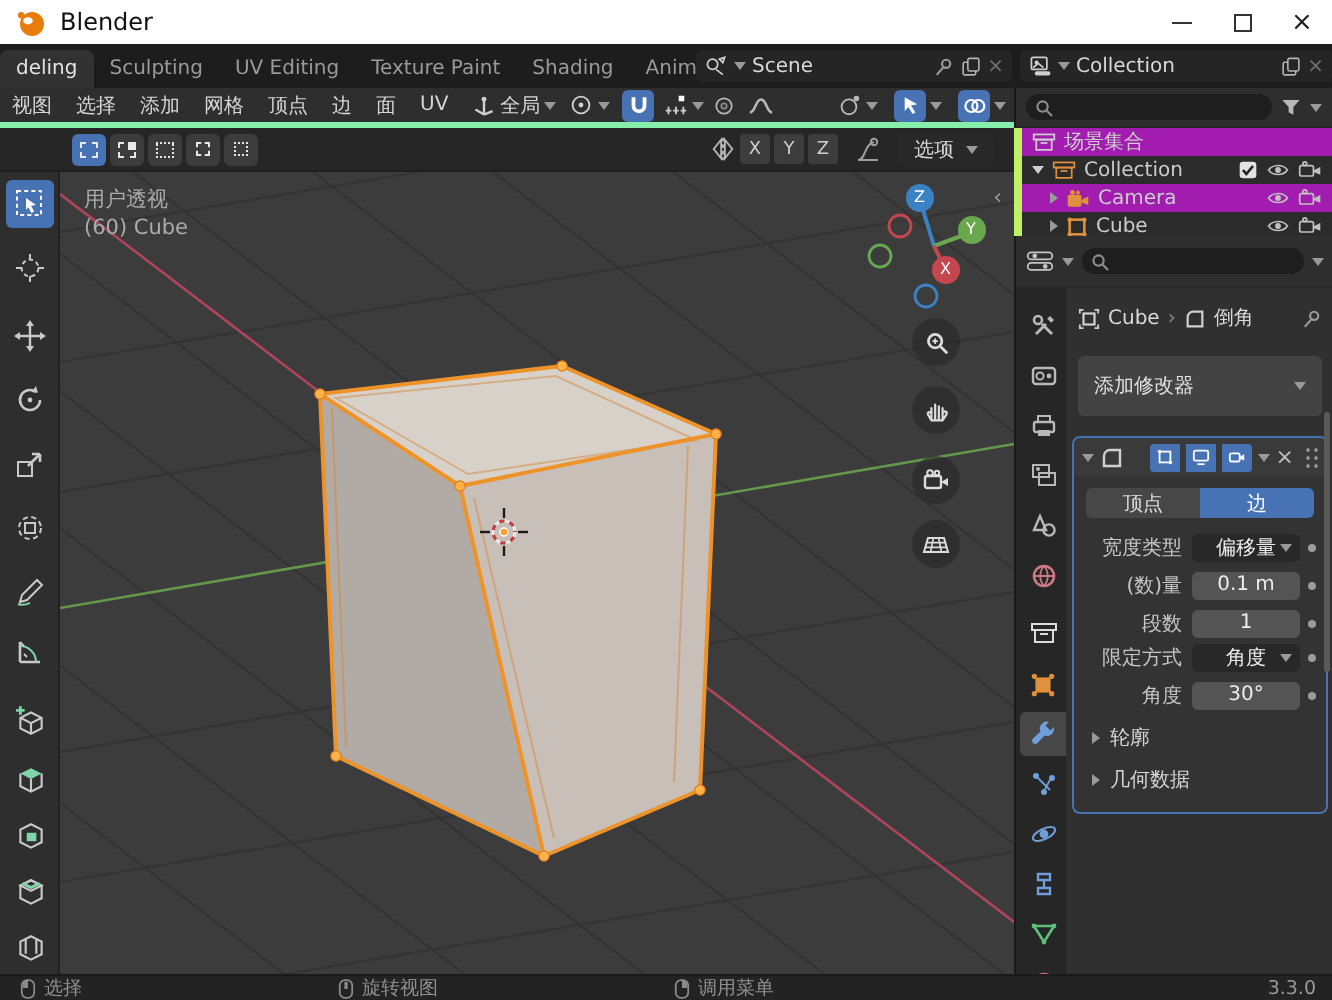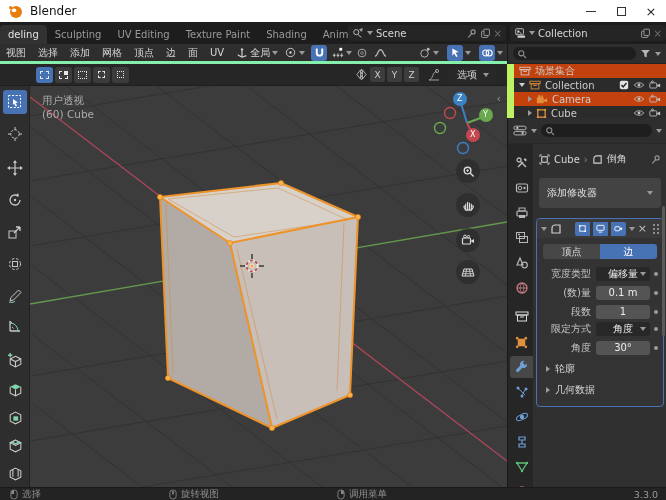--- a/index.html
+++ b/index.html
@@ -55,21 +55,21 @@
 .ltb{position:absolute;left:3px;width:24px;height:24px;border-radius:3px;display:flex;align-items:center;justify-content:center}
 .ltb.active{background:#4772b3}
 
 
 .vp{position:absolute;left:30px;top:86px;width:477px;height:401px;background:#3c3c3c;overflow:hidden}
 .vptext{position:absolute;left:12px;top:7px;font-size:10.5px;line-height:14px;color:#ababab}
 .navbtn{position:absolute;width:24px;height:24px;border-radius:12px;background:rgba(40,40,40,.62);display:flex;align-items:center;justify-content:center}
 .sidetoggle{position:absolute;right:6px;top:6px;color:#9a9a9a;font-size:11px}
 
 
-.outl{position:absolute;left:507px;top:64px;width:159px;height:54px;background:#c2410c;border-left:7px solid #bef264;overflow:hidden}
+.outl{position:absolute;left:507px;top:64px;width:159px;height:54px;background:#a21caf;border-left:4px solid #bef264;overflow:hidden}
 .orow{height:14px;display:flex;align-items:center;padding:0 5px;gap:4px;font-size:10px;color:#cbcbcb;white-space:nowrap}
 .orow.alt{background:#2b2b2b}
 .osp{flex:1}
 
 
 .props{position:absolute;left:507px;top:118px;width:159px;height:369px;background:#303030;border-left:1px solid #191919;overflow:hidden}
 .phead{position:absolute;left:0;top:0;width:159px;height:26px;background:#2e2e2e;display:flex;align-items:center;padding:0 5px;gap:4px;border-bottom:1px solid #282828}
 .ptabs{position:absolute;left:0;top:26px;width:25px;height:343px;background:#262626}
 .ptab{position:absolute;left:2px;width:23px;height:22px;display:flex;align-items:center;justify-content:center;border-radius:3px 0 0 3px}
 .ptab.active{background:#474747}

